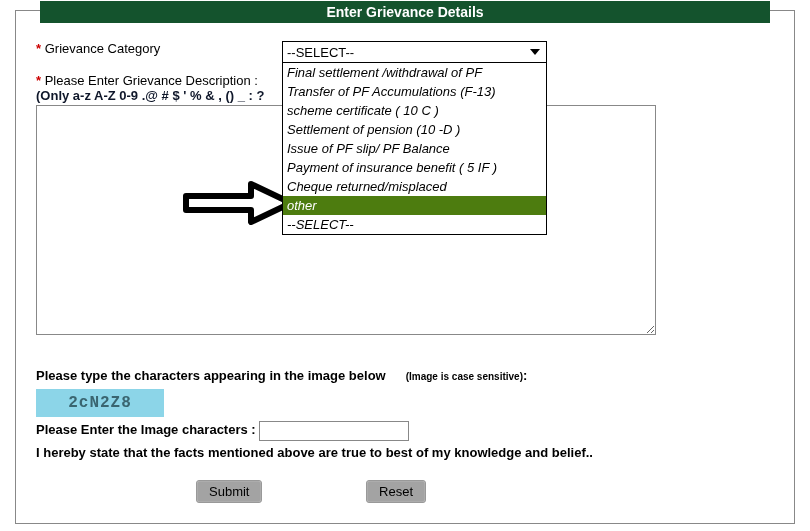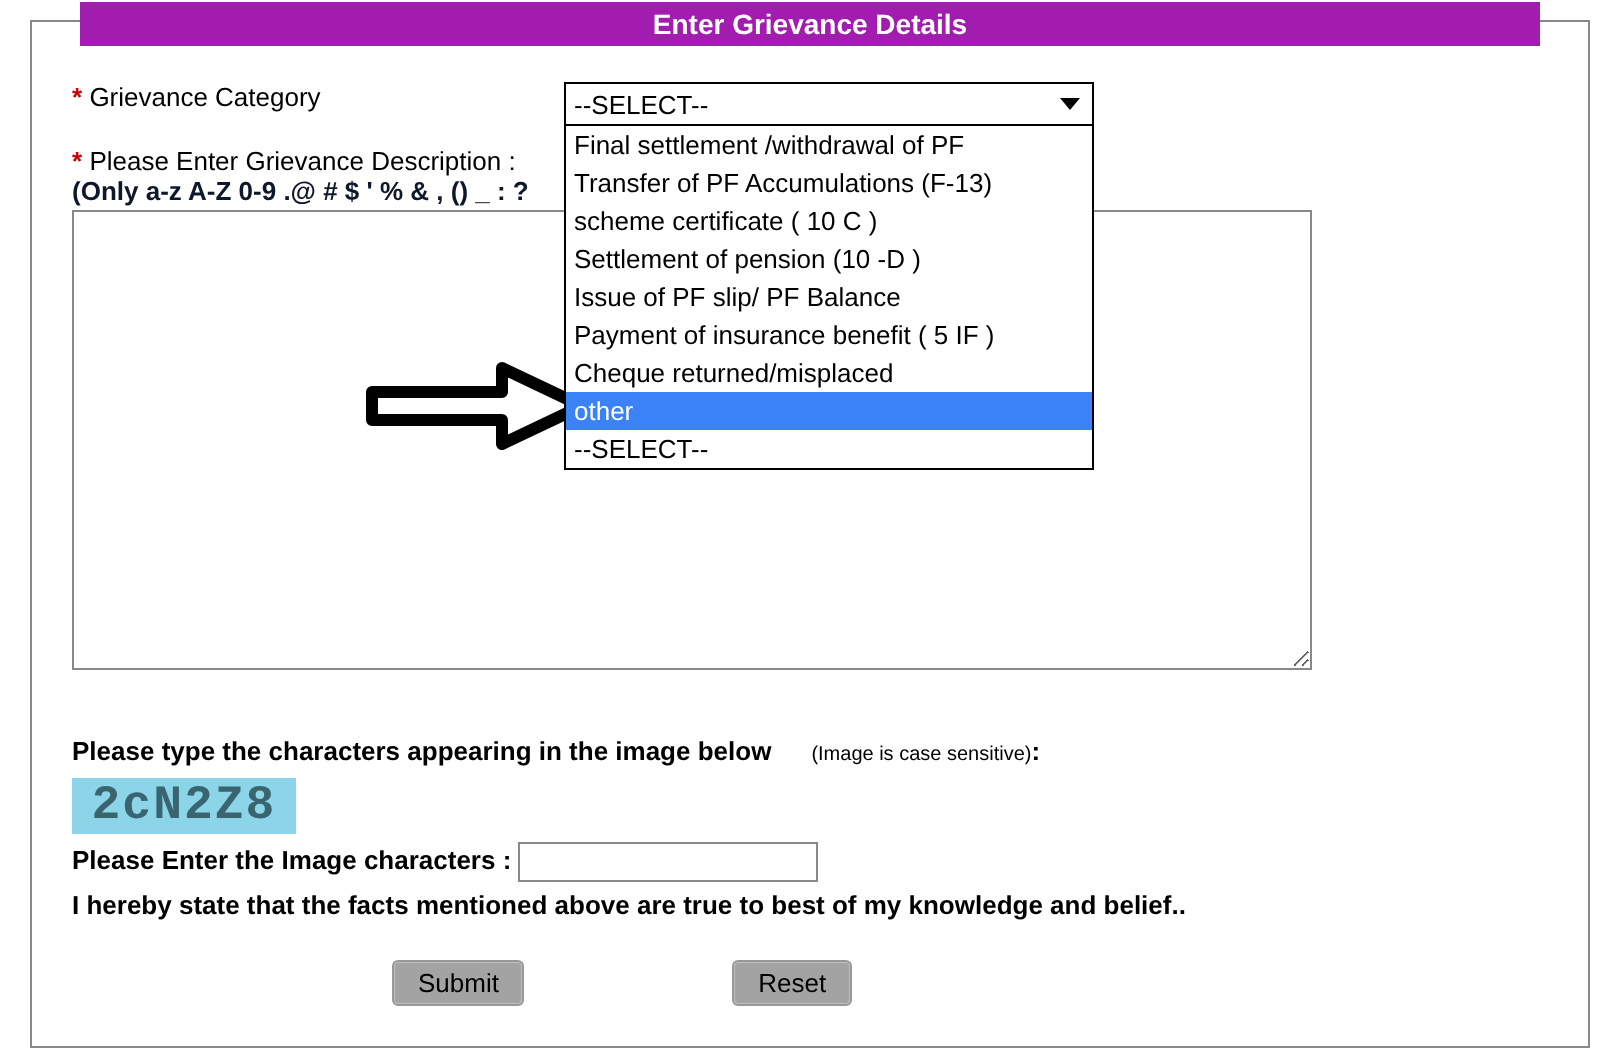--- a/index.html
+++ b/index.html
@@ -9,21 +9,21 @@
       background: #fff;
       padding: 10px;
     }
     .container {
       width: 780px;
       border: 1px solid #888;
       margin: 0 auto;
       position: relative;
     }
     .header-bar {
-      background: #a21caf;
+      background: #14532d;
       color: #fff;
       font-weight: bold;
       text-align: center;
       padding: 3px 0;
       font-size: 14px;
       position: relative;
       top: -10px;
       width: 730px;
       margin: 0 auto;
     }
@@ -80,58 +80,59 @@
     }
     .dropdown-list {
       position: absolute;
       top: 22px;
       left: 0;
       width: 265px;
       border: 1px solid #000;
       border-top: none;
       background: #fff;
       z-index: 10;
+      font-style: italic;
     }
     .dropdown-item {
       padding: 1px 4px;
       font-size: 13px;
       line-height: 17px;
       white-space: nowrap;
       overflow: hidden;
     }
     .dropdown-item.highlighted {
-      background: #3b82f6;
+      background: #4d7c0f;
       color: #fff;
     }
     .desc-textarea {
       width: 620px;
       height: 230px;
       margin-top: 2px;
       border: 1px solid #888;
       resize: both;
     }
     .captcha-header {
       margin-top: 30px;
       font-weight: bold;
     }
     .captcha-header .mini {
-      font-weight: normal;
+      font-weight: bold;
       font-size: 10px;
       padding-left: 20px;
     }
     .captcha-img {
       background: #8cd5e8;
-      width: 112px;
+      width: 128px;
       height: 28px;
       margin-top: 6px;
       display: flex;
       align-items: center;
       justify-content: center;
       color: #3a6570;
-      font-size: 24px;
+      font-size: 16px;
       font-family: 'Courier New', monospace;
       font-weight: bold;
       letter-spacing: 1px;
       text-shadow: 1px 0 #8cd5e8, -1px 0 #8cd5e8;
     }
     .captcha-input-row {
       margin-top: 4px;
       font-weight: bold;
     }
     .captcha-input {

